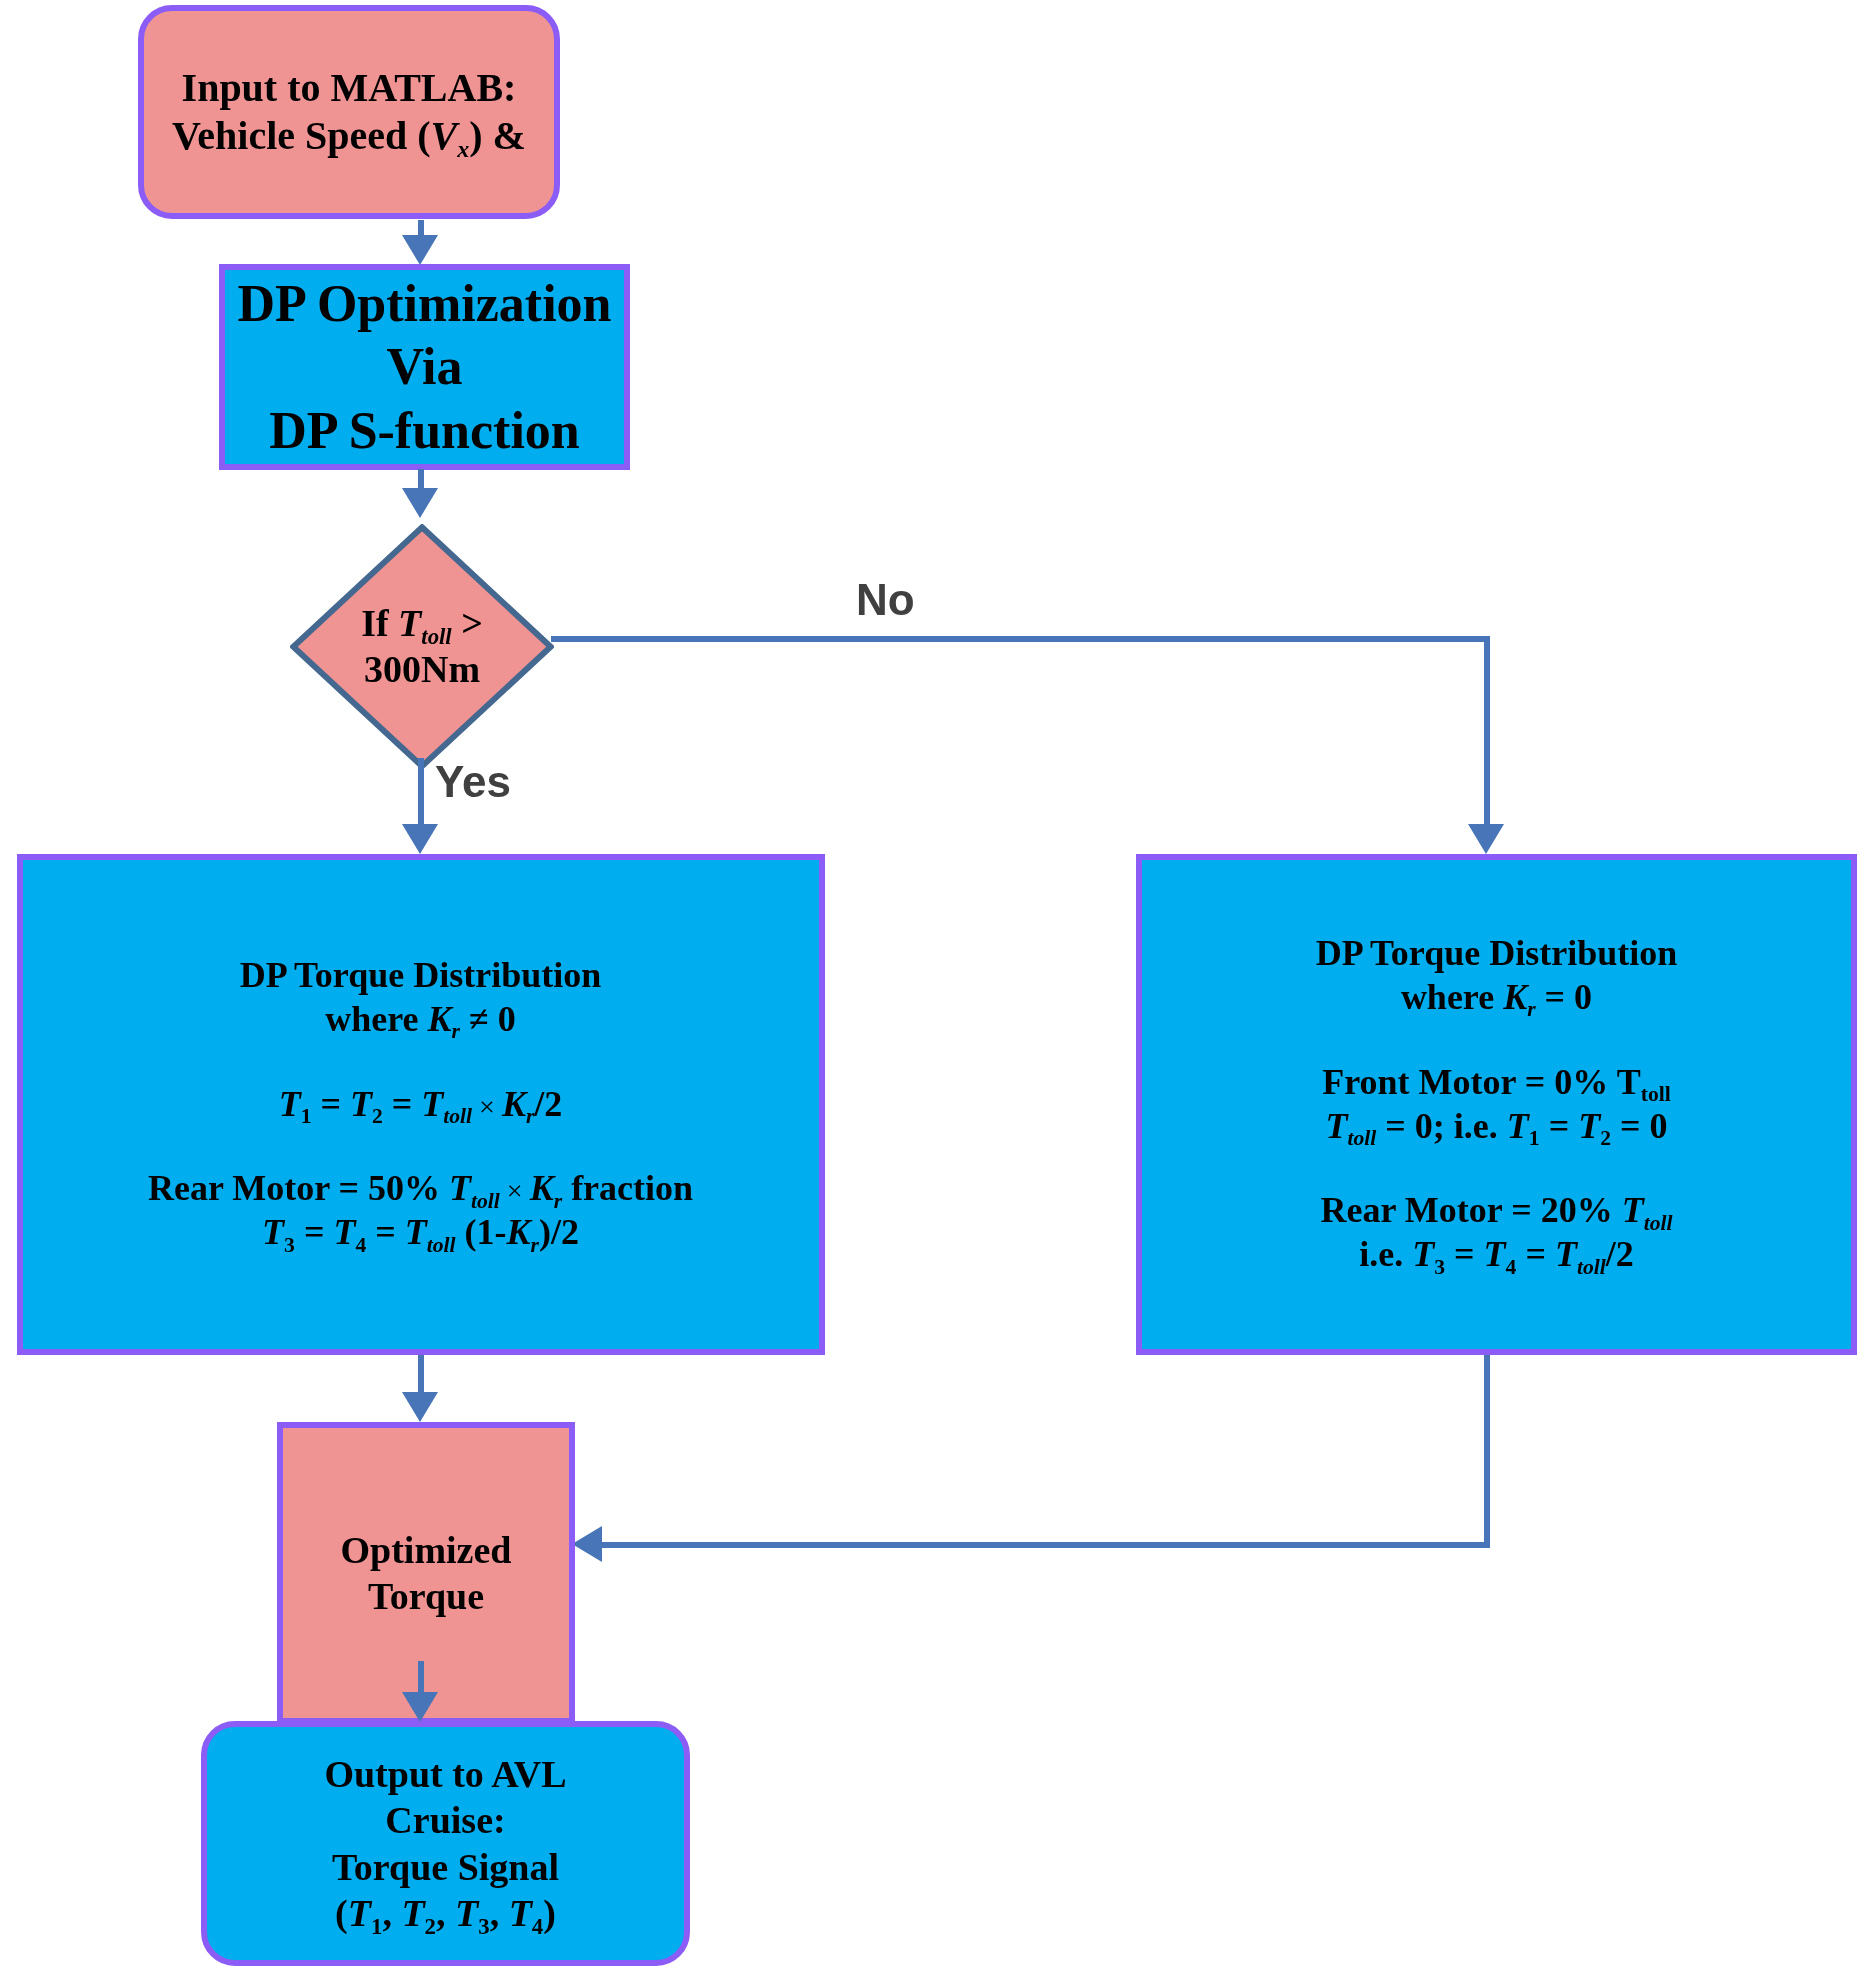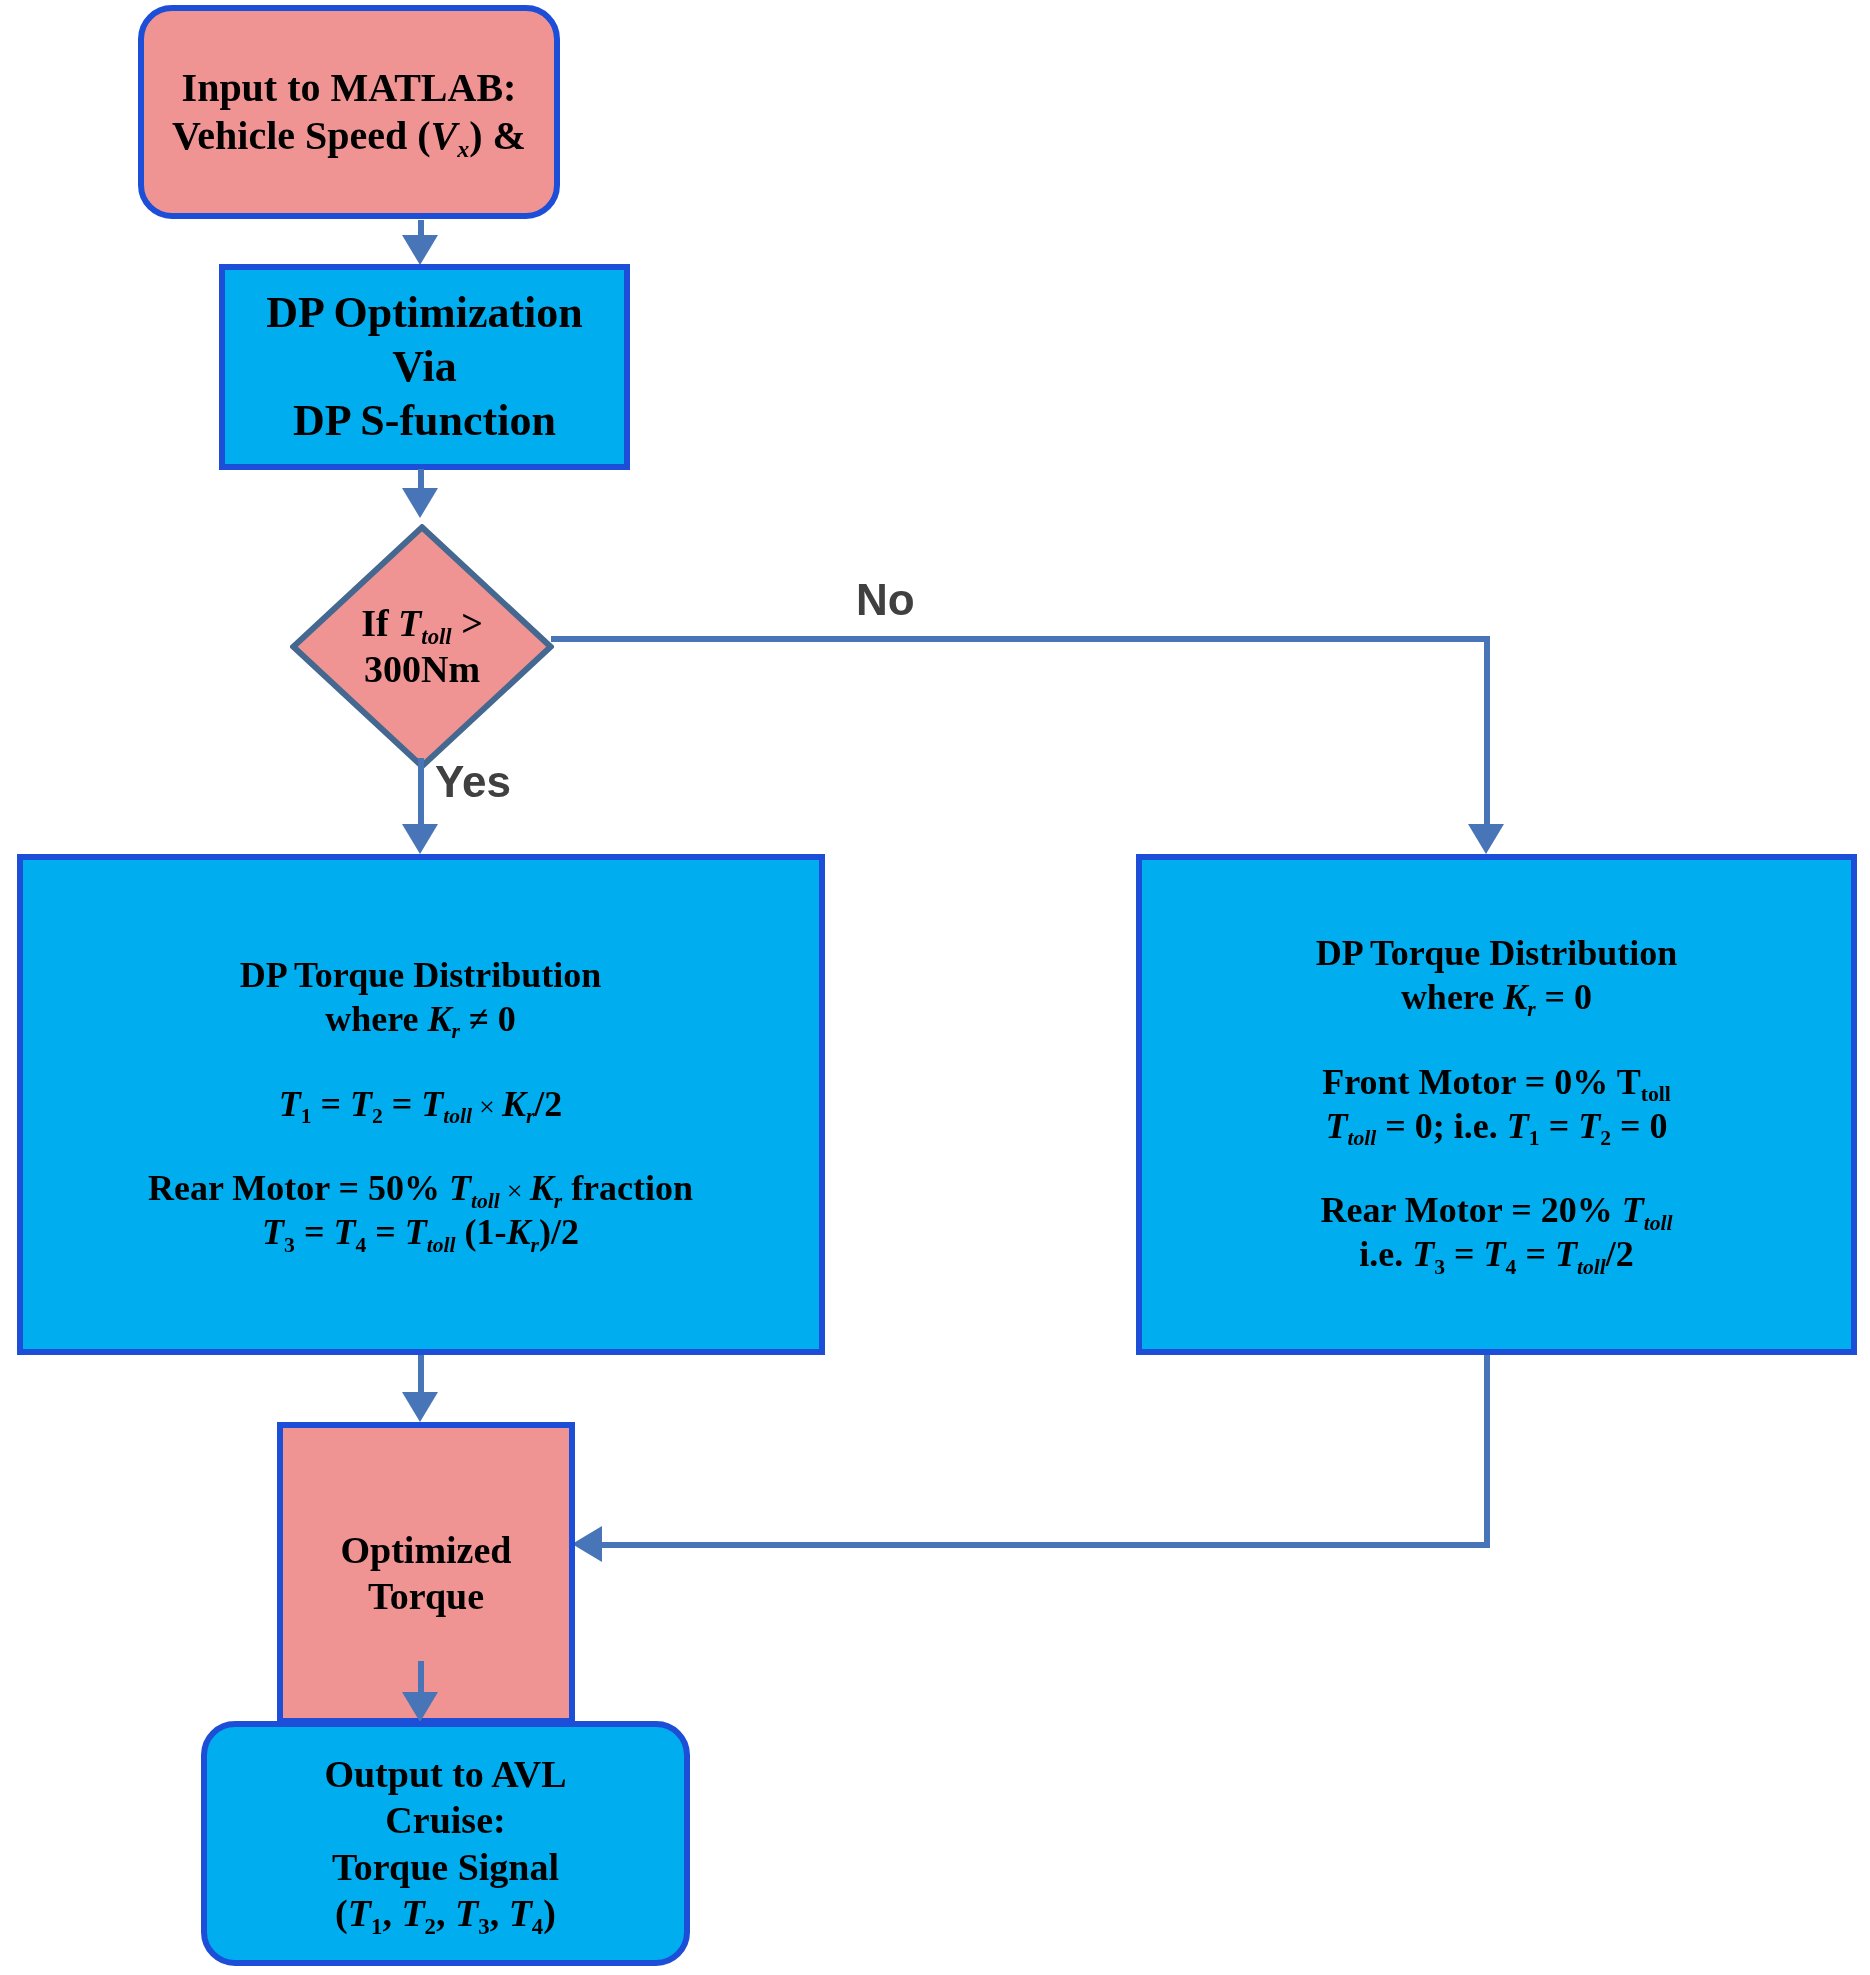--- a/index.html
+++ b/index.html
@@ -13,21 +13,21 @@
     height: 1975px;
     background: #ffffff;
     font-family: "Liberation Serif", "DejaVu Serif", serif;
     overflow: hidden;
   }
 
   
   .node {
     position: absolute;
     box-sizing: border-box;
-    border: 6px solid #1d4ed8;
+    border: 6px solid #8b5cf6;
     display: flex;
     flex-direction: column;
     align-items: center;
     justify-content: center;
     text-align: center;
     color: #000000;
     font-weight: bold;
     line-height: 1.22;
   }
   .node.pink  { background: #F09493; }
@@ -96,21 +96,21 @@
   .branch-label {
     position: absolute;
     color: #404040;
     font-weight: bold;
     font-size: 44px;
     font-family: Liberation Sans, sans-serif;
   }
 
   
   #input-node   { left: 138px;  top: 5.3px;    width: 422px;  height: 214px;  font-size: 40px; }
-  #dp-opt-node  { left: 219px;  top: 264px;  width: 411px;  height: 206px;  font-size: 44px; }
+  #dp-opt-node  { left: 219px;  top: 264px;  width: 411px;  height: 206px;  font-size: 52px; }
 
   #decision-node{ left: 290px;  top: 524px;  width: 264px;  height: 245px; }
   #decision-node .diamond-label { font-size: 38px; padding: 0 26px; }
 
   #left-branch-node  { left: 16.5px;   top: 854px; width: 808px; height: 501px; font-size: 36px; }
   #right-branch-node { left: 1136px; top: 854px; width: 721px; height: 501px; font-size: 36px; }
 
   #optimized-node { left: 277px; top: 1422px; width: 298px;  height: 302px; font-size: 38px; }
   #output-node    { left: 201px; top: 1721px; width: 489px;  height: 245px; font-size: 38px; }
 </style>

